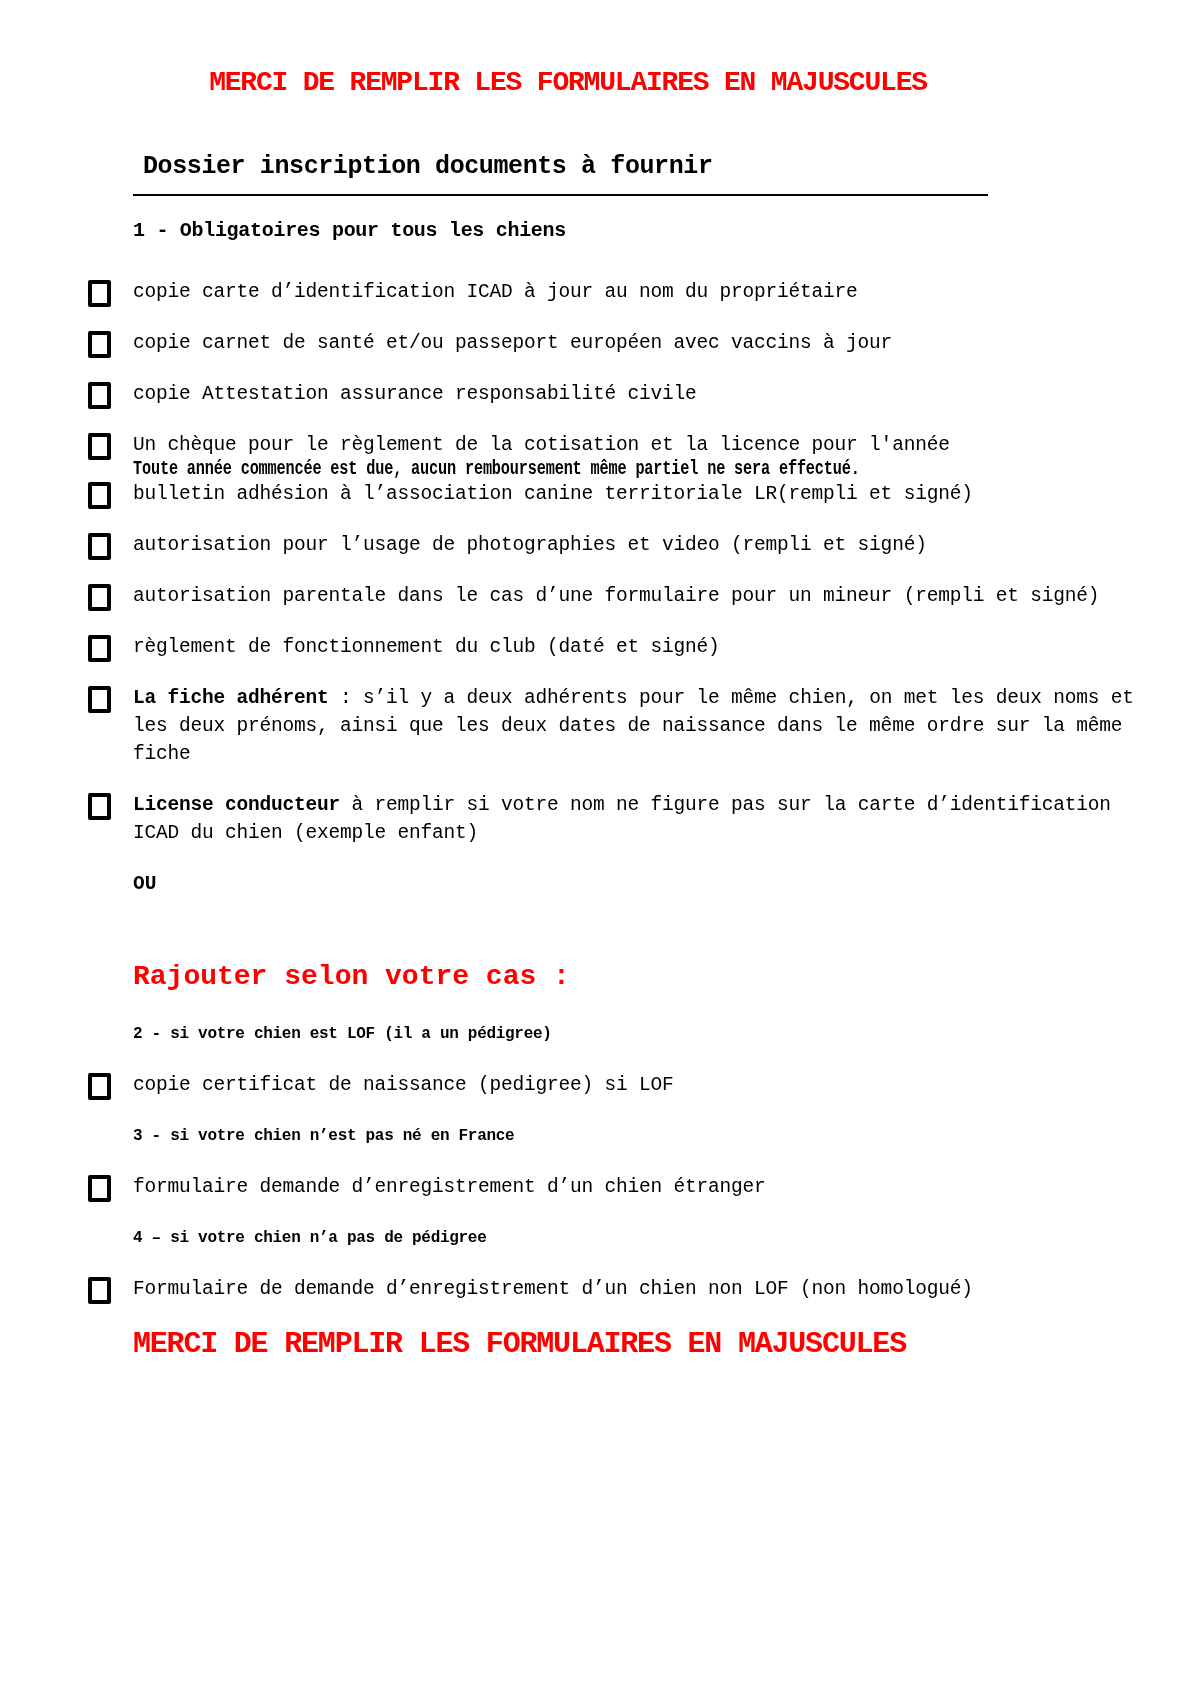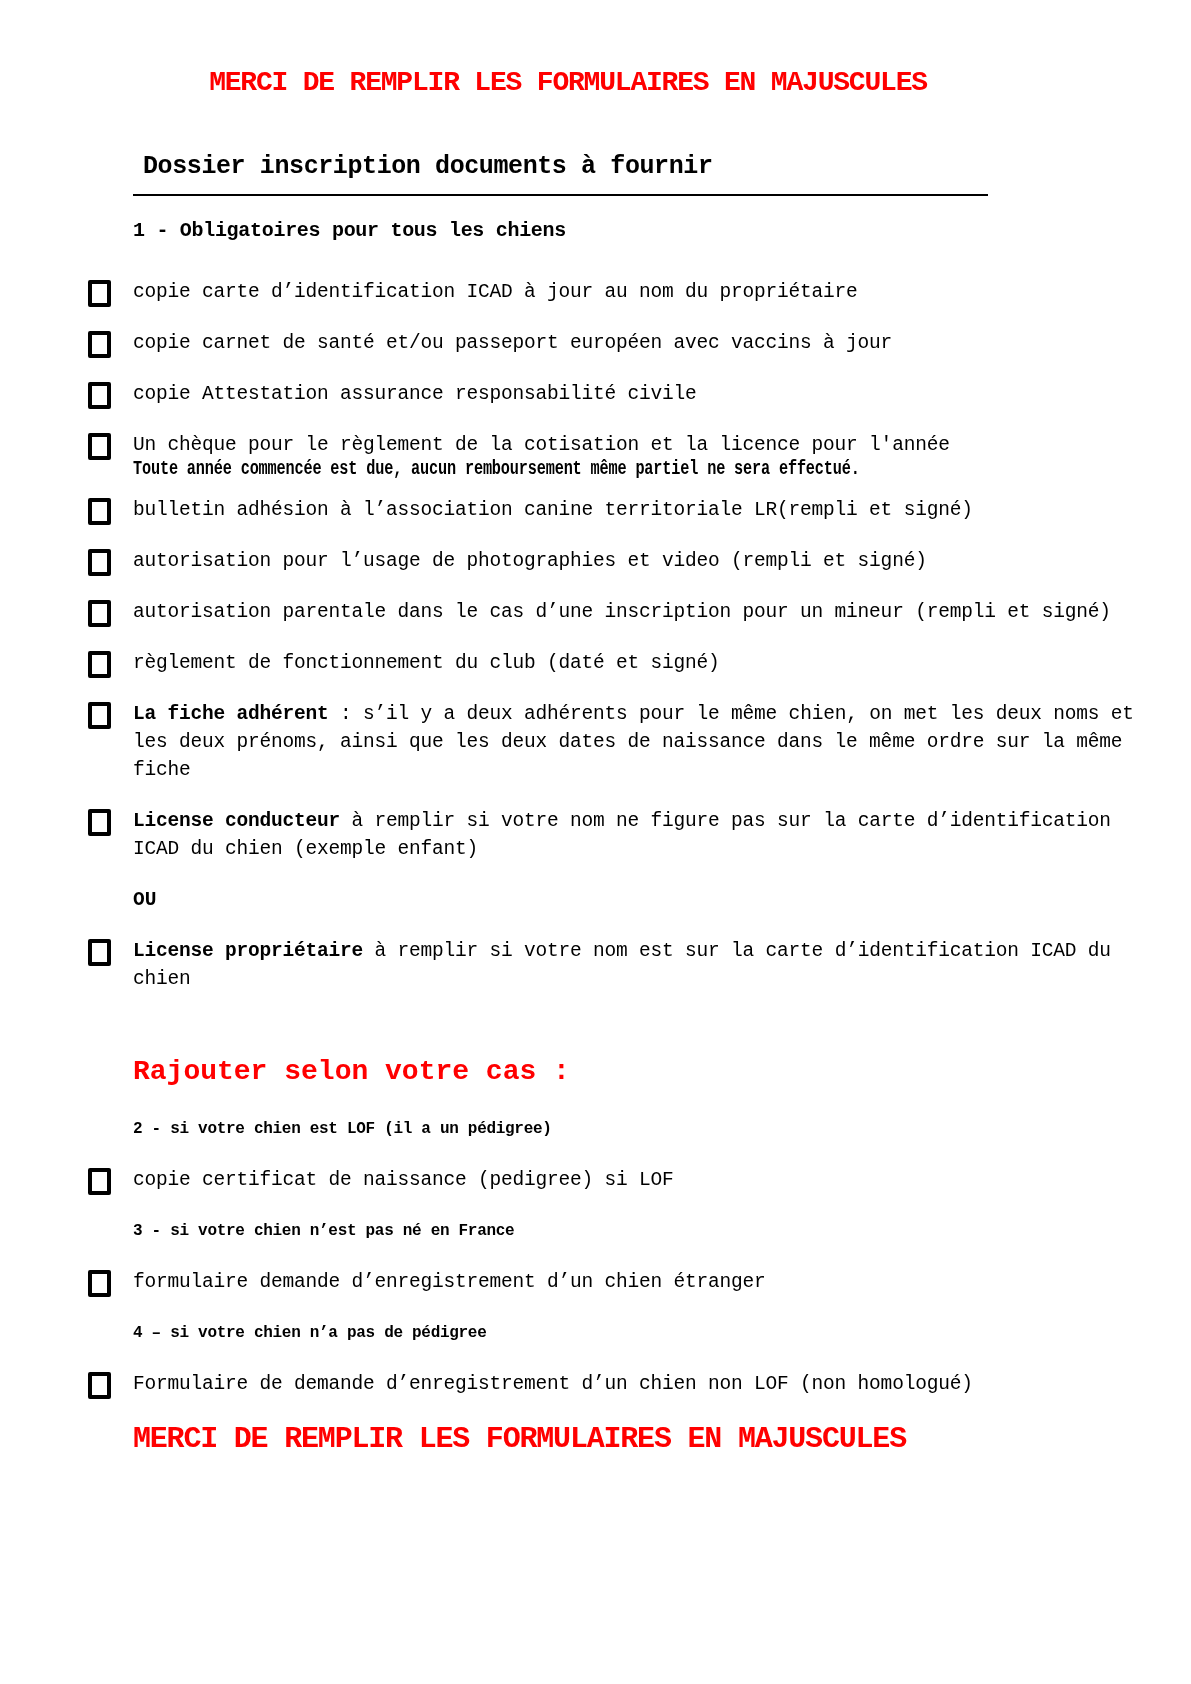--- a/index.html
+++ b/index.html
@@ -10,21 +10,21 @@
   .content{margin-left:133px;width:870px;padding-top:66px;}
   .banner{font-weight:bold;font-size:28px;line-height:34px;letter-spacing:-1.2px;}
   .banner.top{text-align:center;margin-bottom:50px;}
   .banner.bottom{font-size:30px;line-height:36px;margin-top:11px;text-align:left;}
   h1.doc-title{margin:10px;font-size:25px;line-height:34px;letter-spacing:-0.4px;font-weight:bold;}
   .title-rule{border:none;border-top:2px solid #000;margin:6px 0 0 0;width:855px;}
   h2.sec1{margin:22px 0 0 0;font-size:20px;line-height:26px;letter-spacing:-0.3px;font-weight:bold;}
   .checklist{margin-top:34px;}
   .checklist.sub{margin-top:0;}
   .check-row{position:relative;margin-bottom:23px;min-height:28px;}
-  .check-row.has-note{margin-bottom:16px;}
+  .check-row.has-note{margin-bottom:0;}
   .checkbox{
     position:absolute;left:-45px;top:2px;width:15px;height:19px;
     border:4px solid #000;border-radius:2px;background:#fff;display:block;
   }
   .txt{font-size:19.5px;line-height:28px;letter-spacing:-0.2px;white-space:pre-wrap;width:1010px;}
   .txt b{font-weight:bold;}
   .note{
     font-weight:bold;font-size:19.5px;line-height:21px;margin-top:0;
     transform:scaleX(0.78);transform-origin:left center;white-space:nowrap;width:1200px;
   }
@@ -66,42 +66,38 @@
         <div class="check-row">
           <span class="checkbox"></span>
           <div class="txt">bulletin adhésion à l’association canine territoriale LR(rempli et signé)</div>
         </div>
         <div class="check-row">
           <span class="checkbox"></span>
           <div class="txt">autorisation pour l’usage de photographies et video (rempli et signé)</div>
         </div>
         <div class="check-row">
           <span class="checkbox"></span>
-          <div class="txt">autorisation parentale dans le cas d’une inscription pour un mineur (rempli et signé)</div>
+          <div class="txt">autorisation parentale dans le cas d’une formulaire pour un mineur (rempli et signé)</div>
         </div>
         <div class="check-row">
           <span class="checkbox"></span>
           <div class="txt">règlement de fonctionnement du club (daté et signé)</div>
         </div>
         <div class="check-row">
           <span class="checkbox"></span>
           <div class="txt"><b>La fiche adhérent</b> : s’il y a deux adhérents pour le même chien, on met les deux noms et
 les deux prénoms, ainsi que les deux dates de naissance dans le même ordre sur la même
 fiche</div>
         </div>
         <div class="check-row">
           <span class="checkbox"></span>
           <div class="txt"><b>License conducteur</b> à remplir si votre nom ne figure pas sur la carte d’identification
 ICAD du chien (exemple enfant)</div>
         </div>
         <div class="or-sep">OU</div>
-        <div class="check-row">
-          <span class="checkbox"></span>
-          <div class="txt"><b>License propriétaire</b> à remplir si votre nom est sur la carte d’identification ICAD du chien</div>
-        </div>
       </div>
 
     <h2 class="sec2 red">Rajouter selon votre cas :</h2>
 
     <div id="list2">
         <div class="subhead">2 - si votre chien est LOF (il a un pédigree)</div>
         <div class="checklist sub">
           <div class="check-row">
             <span class="checkbox"></span>
             <div class="txt">copie certificat de naissance (pedigree) si LOF</div>

